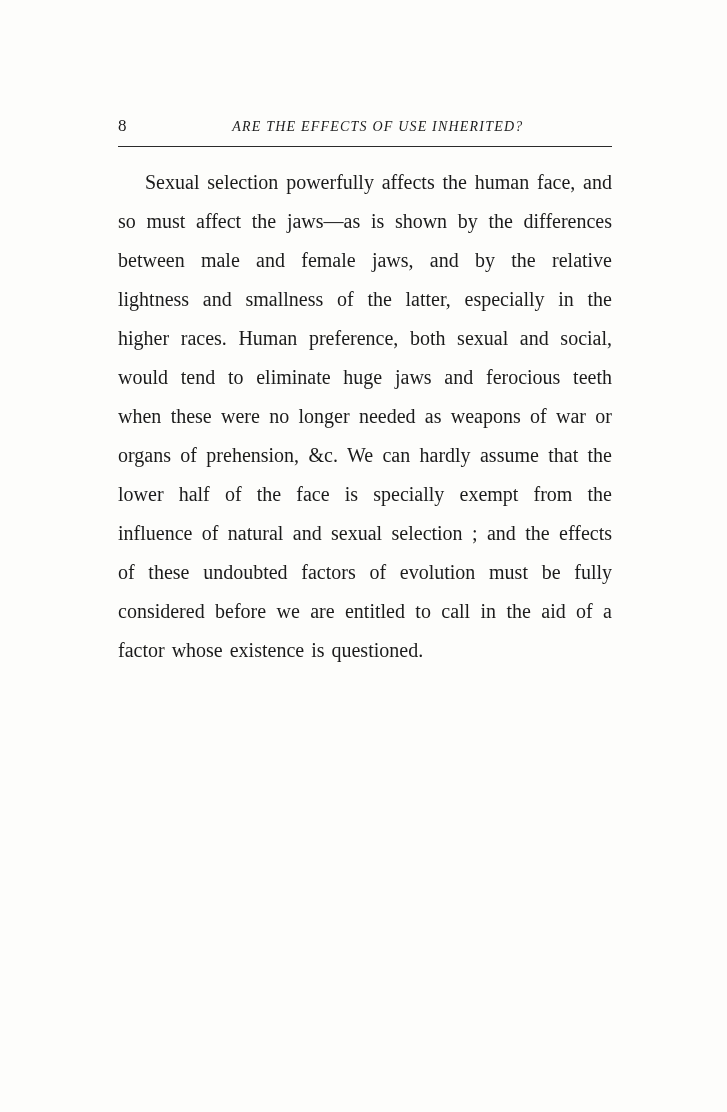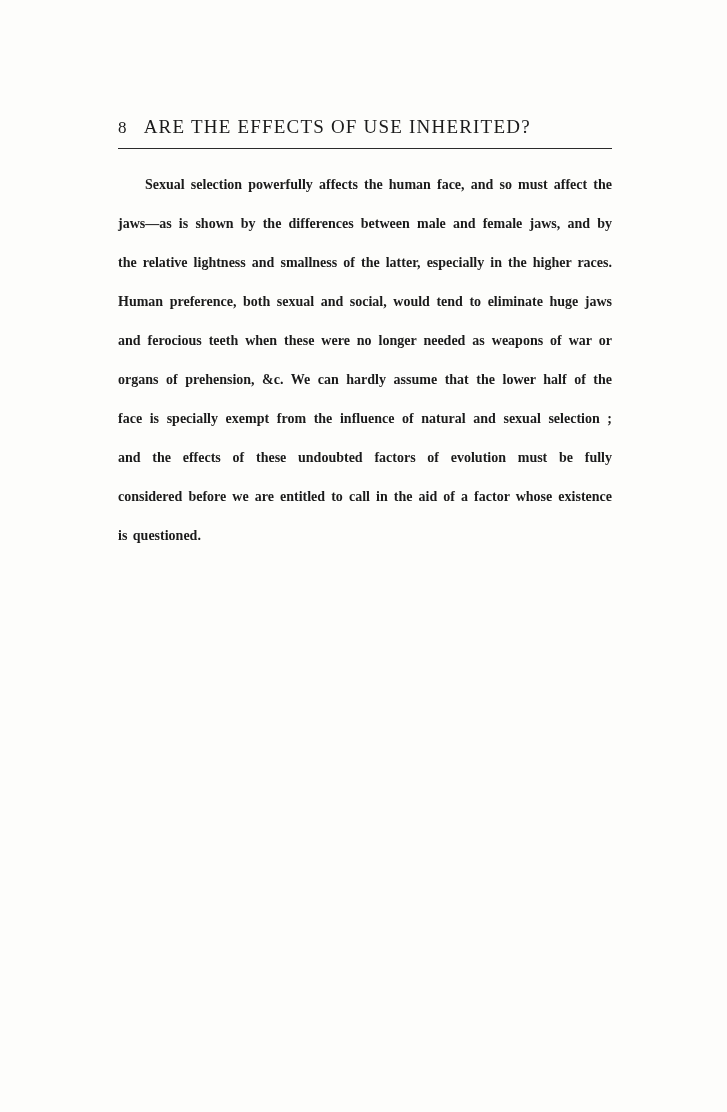--- a/index.html
+++ b/index.html
@@ -30,39 +30,40 @@
     font-size: 17px;
     letter-spacing: 1.2px;
     white-space: nowrap;
   }
   .page-number {
     font-style: normal;
     margin-right: 16px;
     font-size: 17px;
   }
   .running-title {
+    font-style: italic;
     flex: 1;
-    font-size: 19px;
+    text-align: center;
+    font-size: 14px;
   }
   .head-rule {
     margin-top: 10px;
     height: 0;
     border-top: 1.6px solid #2a2a2a;
   }
   .body-text {
     margin-top: 16px;
   }
   .body-text p {
     margin: 0;
     text-align: justify;
     text-indent: 27px;
-    font-size: 14px;
+    font-size: 20px;
     line-height: 39px;
     word-spacing: 2px;
-    font-weight: bold;
   }
   .body-text p + p {
     margin-top: 0px;
   }
 </style>
 </head>
 <body>
 
 <div class="page">
   <div class="content">

